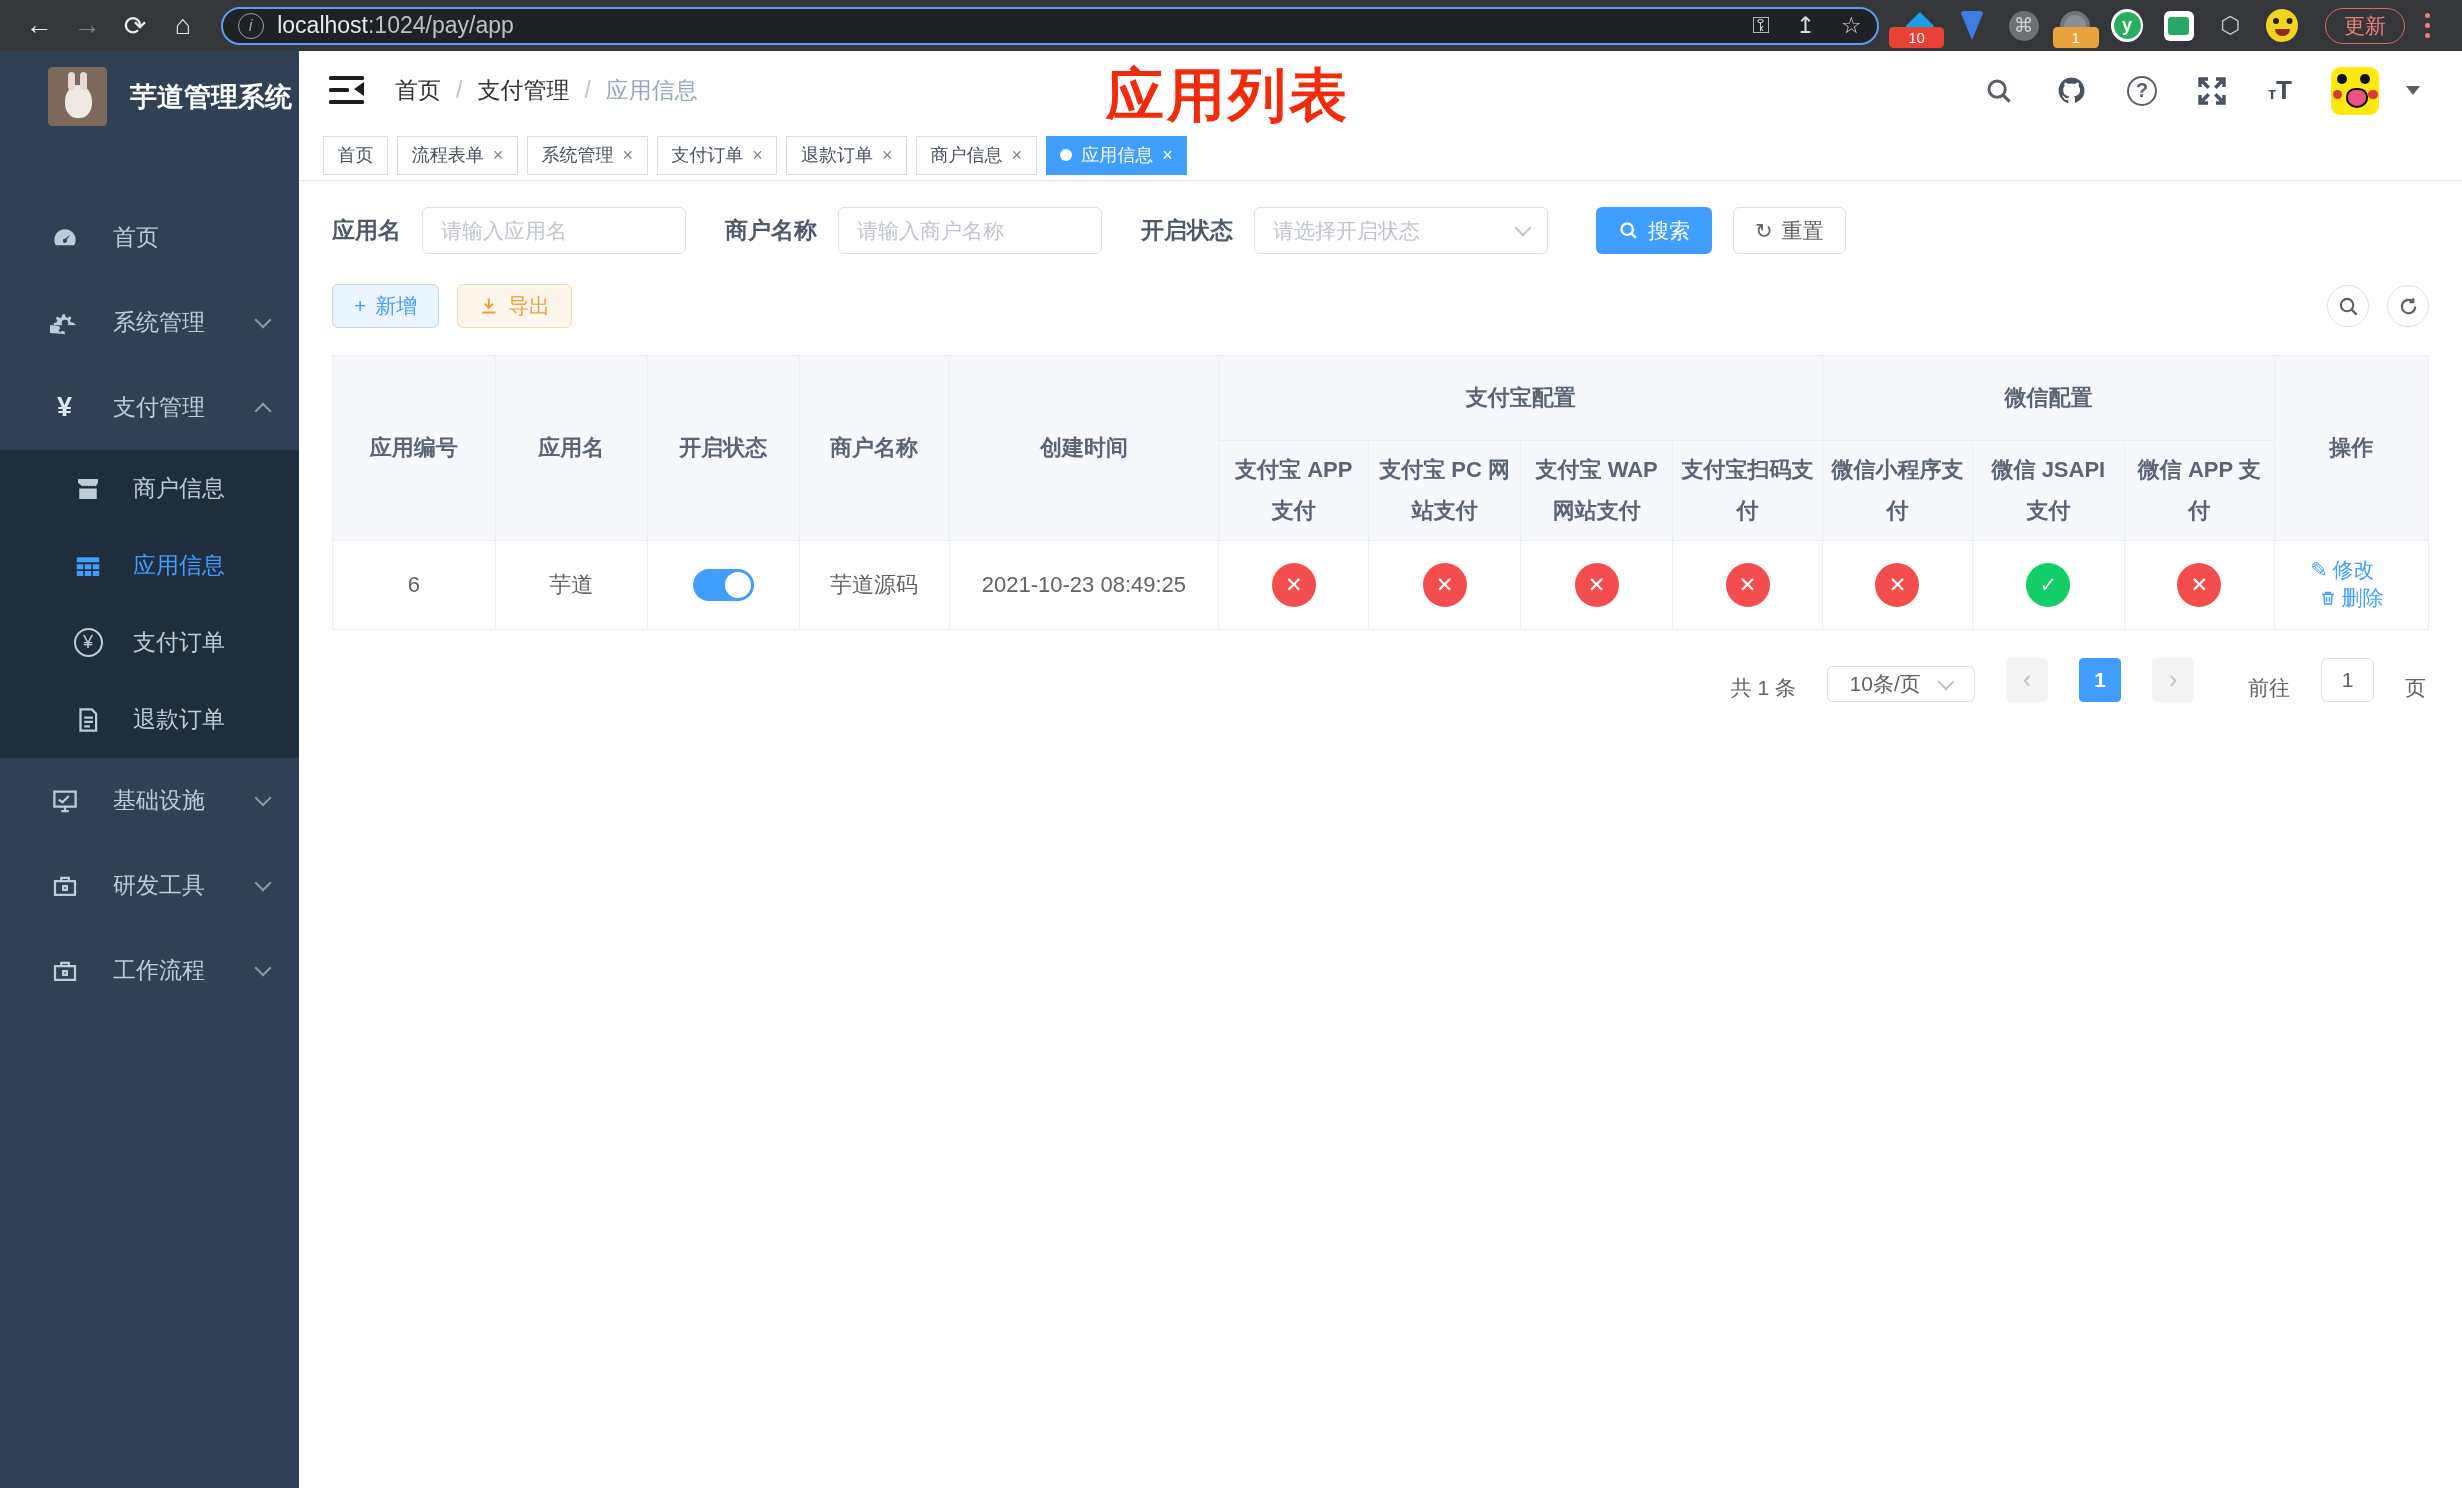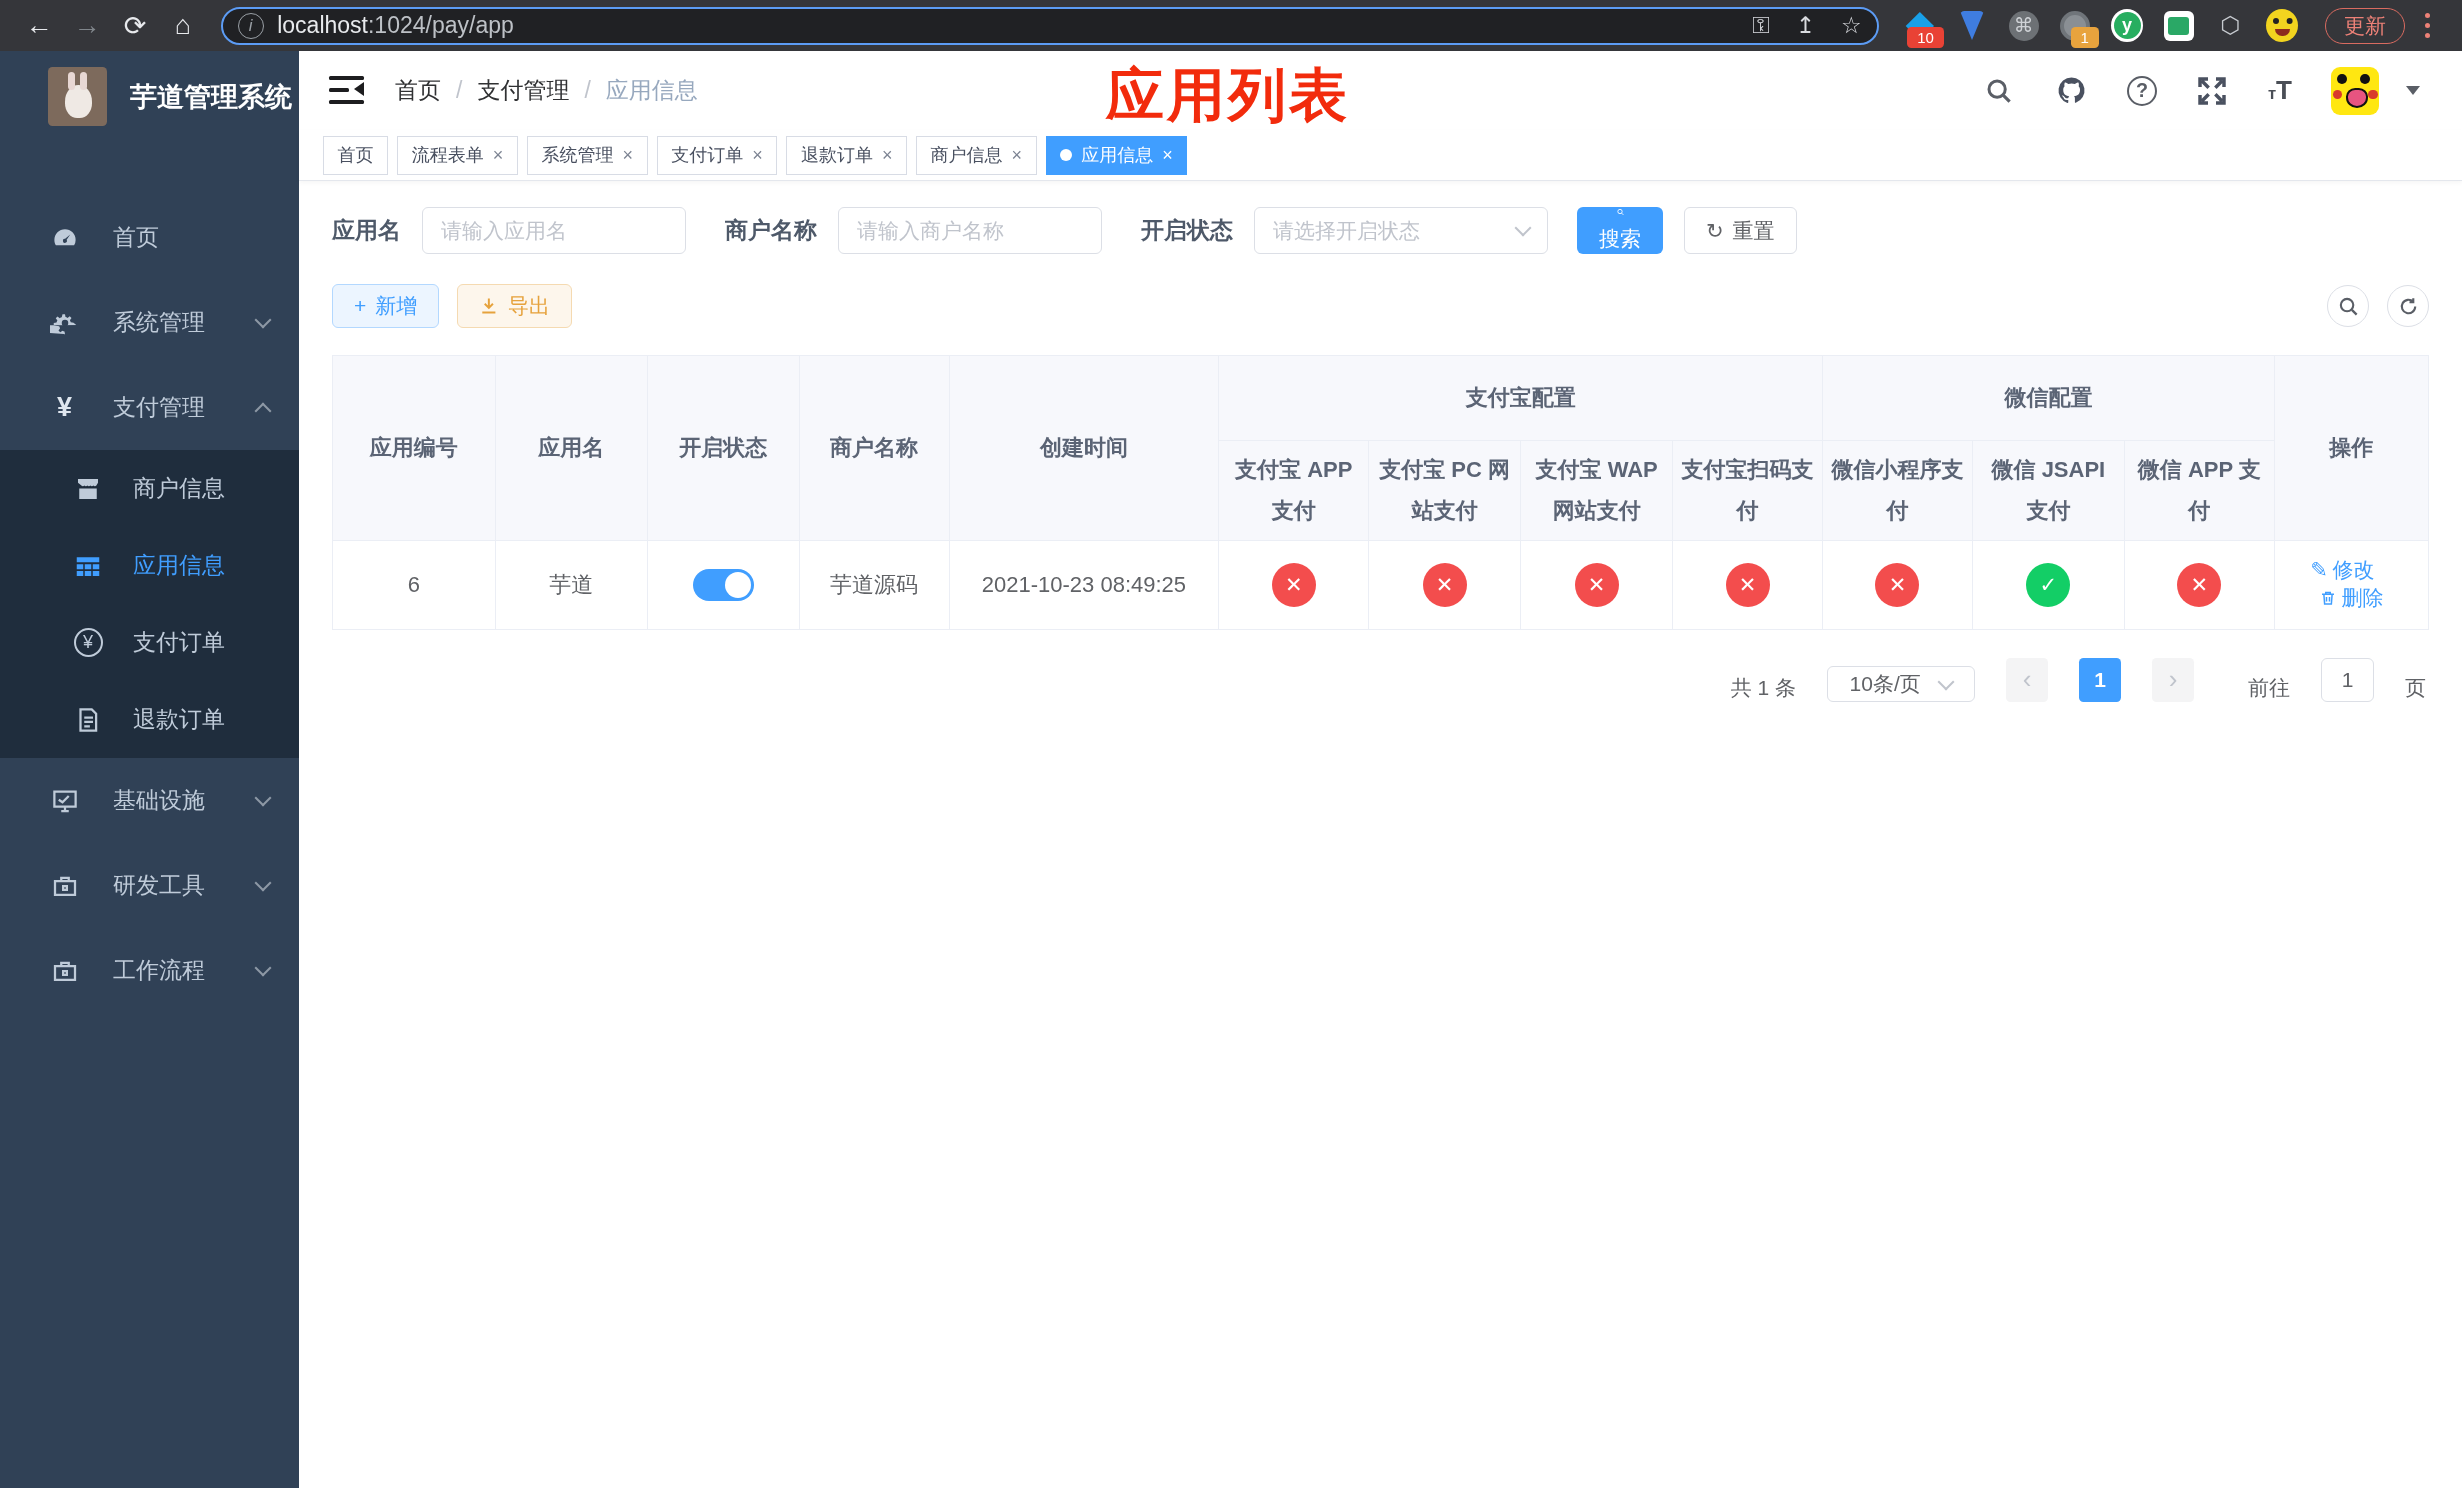--- a/index.html
+++ b/index.html
@@ -14,21 +14,21 @@
   .url-pill { flex:none; width:1658px; height:38px; margin-left:10.6px; background:#202124;
     border-radius:19.7px; border:2.3px solid #5c9cf5; display:flex; align-items:center; padding:0 15px; }
   .info-icon { width:26px; height:26px; border:1.5px solid #9aa0a6; border-radius:50%; color:#9aa0a6;
     display:flex; align-items:center; justify-content:center; font-size:16.7px; font-style:italic; margin-right:13.6px; flex:none; }
   .url-text { font-size:23px; color:#e8eaed; white-space:nowrap; }
   .url-text .path { color:#bdc1c6; }
   .url-right { margin-left:auto; display:flex; gap:26px; color:#dadce0; font-size:23px; }
   .ext-area { display:flex; align-items:center; gap:19.7px; margin-left:19.7px; }
   .ext { position:relative; width:32px; height:32px; flex:none; display:flex; align-items:center; justify-content:center; }
   .badge { position:absolute; right:-7.6px; bottom:-6px; min-width:23px; height:21px; border-radius:4.5px;
-    font-size:15px; color:#fff; display:flex; align-items:center; justify-content:center; padding:0 10px; }
+    font-size:15px; color:#fff; display:flex; align-items:center; justify-content:center; padding:0 19px; }
   .badge.red { background:#e94235; }
   .badge.orange { background:#e8a33d; }
   .diamond { width:19.7px; height:19.7px; background:#19a0e8; transform:rotate(45deg); }
   .kite { width:0; height:0; border-left:12px solid transparent; border-right:12px solid transparent; border-top:29px solid #3f7de0; border-radius:4.5px; }
   .cmd-circle { width:30px; height:30px; border-radius:50%; background:#6d7175; color:#cfd2d6; font-size:19.7px; display:flex; align-items:center; justify-content:center; }
   .gray-circle { width:30px; height:30px; border-radius:50%; background:#8a8f94; border:4.5px solid #70757a; }
   .y-circle { width:33px; height:33px; border-radius:50%; background:#fff; display:flex; align-items:center; justify-content:center; }
   .y-inner { width:27px; height:27px; border-radius:50%; background:#27ae60; color:#fff; font-size:18px; font-weight:bold; display:flex; align-items:center; justify-content:center; }
   .chat-sq { width:30px; height:30px; border-radius:6px; background:#fff; display:flex; align-items:center; justify-content:center; }
   .chat-in { width:21px; height:18px; background:#2aa866; border-radius:3px; }
@@ -377,21 +377,21 @@
       <div class="filters">
         <span class="f-label">应用名</span>
         <input class="f-input" placeholder="请输入应用名" style="">
         <span class="f-label" style="margin-left:18px;">商户名称</span>
         <input class="f-input" placeholder="请输入商户名称" style="">
         <span class="f-label" style="margin-left:18px;">开启状态</span>
         <div class="f-select">
           <span>请选择开启状态</span>
           <span class="chev"></span>
         </div>
-        <div class="btn btn-primary" style="margin-left:8px;flex-direction:column;">
+        <div class="btn btn-primary" style="margin-left:27px;">
           <svg width="21" height="21" viewBox="0 0 24 24">
               <circle cx="10.5" cy="10.5" r="6.5" fill="none" stroke="#fff" stroke-width="2.6"></circle>
               <path d="m15.5 15.5 5 5" stroke="#fff" stroke-width="2.8"></path>
             </svg>
           <span>搜索</span>
         </div>
         <div class="btn btn-plain">
           <span>↻</span>
           <span>重置</span>
         </div>

